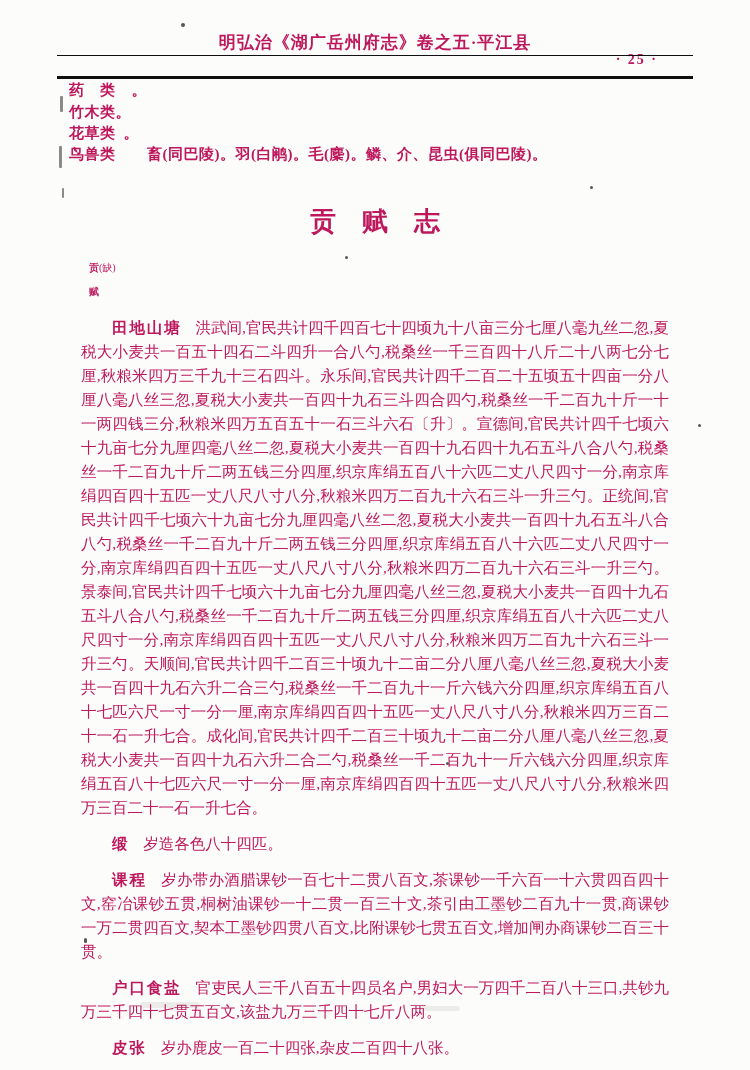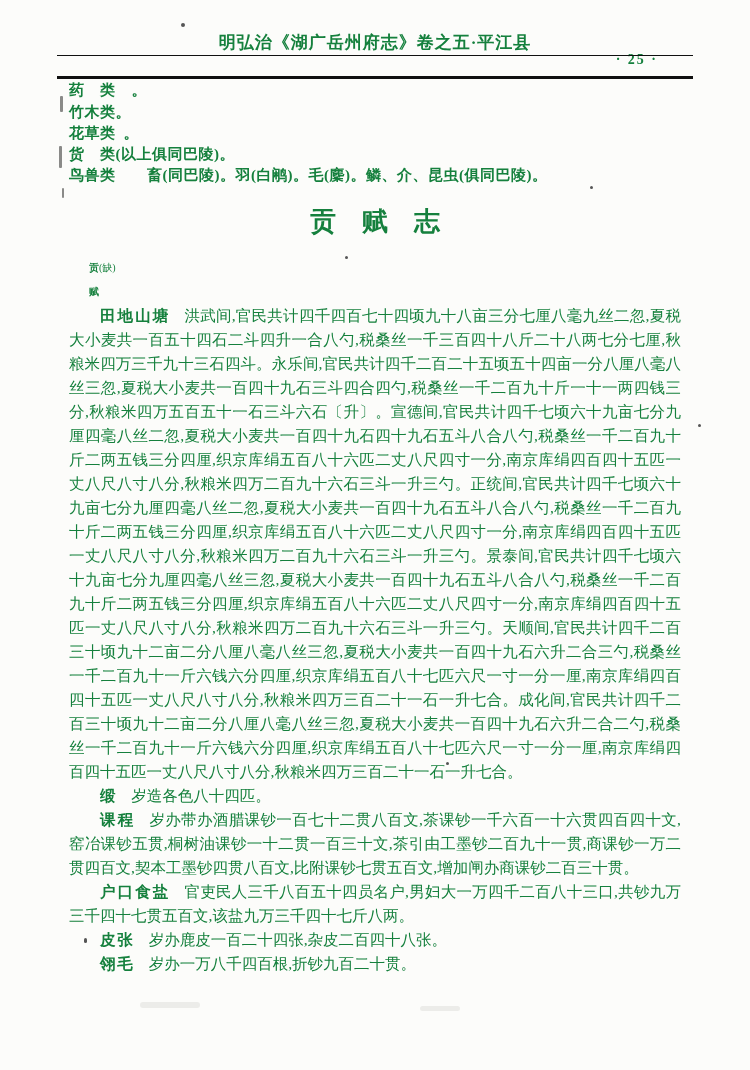--- a/index.html
+++ b/index.html
@@ -1,21 +1,21 @@
 <!DOCTYPE html>
 <html lang="zh"><head>
 <meta charset="utf-8">
 <style>
   html,body{margin:0;padding:0;background:#e8e8e6;}
   .page{
     position:relative;
     width:750px;height:1070px;
     margin:0 auto;
     background:#fcfcfa;
-    color:#15803d;
+    color:#be185d;
     font-family:"Liberation Serif","DejaVu Serif",serif;
     overflow:hidden;
   }
   
   .header-title{
     position:absolute;top:31px;left:0;right:0;
     text-align:center;
     font-size:17px;font-weight:700;
     letter-spacing:1px;
   }
@@ -37,21 +37,21 @@
     position:absolute;top:204px;left:0;right:0;
     margin:0;text-align:center;
     font-size:26px;font-weight:700;
     letter-spacing:1em;text-indent:1em;
   }
   .subitems{position:absolute;top:256px;left:0;right:0;}
   .subitems p{margin:0;font-size:10px;line-height:24px;text-indent:2em;}
   .subitems .lead{font-weight:700;}
   .entries{position:absolute;top:304px;left:0;right:0;}
   .entries p{
-    margin:0;font-size:15.5px;line-height:24px;
+    margin:12px;font-size:15.5px;line-height:24px;
     text-indent:2em;text-align:justify;text-justify:inter-ideograph;
   }
   .entries .lead{font-weight:700;letter-spacing:.12em;margin-right:.9em;}
   
   .speck{position:absolute;background:#555;border-radius:50%;}
   .dash{position:absolute;background:#8a8a88;border-radius:1px;}
   .smudge{position:absolute;background:rgba(120,120,115,.12);border-radius:4px;}
 </style>
 </head>
 <body>
@@ -61,21 +61,20 @@
   <div class="header-title">明弘治《湖广岳州府志》卷之五·平江县</div>
   <div class="page-number">· 25 ·</div>
   <div class="rule rule-thin"></div>
   <div class="rule rule-thick"></div>
 
   <div class="content">
     <div class="categories" id="categories">
         <p><b class="lead" style="margin-right: 16px; font-family: Liberation Mono, monospace;">药　类</b><span>。</span></p>
         <p><b class="lead" style="margin-right: 0px;">竹木类</b><span>。</span></p>
         <p><b class="lead" style="margin-right: 8px;">花草类</b><span>。</span></p>
-        <p><b class="lead" style="margin-right: 0px;">货　类</b><span>(以上俱同巴陵)。</span></p>
         <p><b class="lead" style="margin-right: 16px; text-align: right;">鸟兽类</b><span>　畜(同巴陵)。羽(白鹇)。毛(麇)。鳞、介、昆虫(俱同巴陵)。</span></p>
       </div>
     <h1 class="section-title">贡赋志</h1>
     <div class="subitems" id="subitems">
         <p><b class="lead">贡</b><span>(缺)</span></p>
         <p><b class="lead">赋</b><span></span></p>
       </div>
     <div class="entries" id="entries">
         <p><b class="lead">田地山塘</b><span>洪武间,官民共计四千四百七十四顷九十八亩三分七厘八毫九丝二忽,夏税大小麦共一百五十四石二斗四升一合八勺,税桑丝一千三百四十八斤二十八两七分七厘,秋粮米四万三千九十三石四斗。永乐间,官民共计四千二百二十五顷五十四亩一分八厘八毫八丝三忽,夏税大小麦共一百四十九石三斗四合四勺,税桑丝一千二百九十斤一十一两四钱三分,秋粮米四万五百五十一石三斗六石〔升〕。宣德间,官民共计四千七顷六十九亩七分九厘四毫八丝二忽,夏税大小麦共一百四十九石四十九石五斗八合八勺,税桑丝一千二百九十斤二两五钱三分四厘,织京库绢五百八十六匹二丈八尺四寸一分,南京库绢四百四十五匹一丈八尺八寸八分,秋粮米四万二百九十六石三斗一升三勺。正统间,官民共计四千七顷六十九亩七分九厘四毫八丝二忽,夏税大小麦共一百四十九石五斗八合八勺,税桑丝一千二百九十斤二两五钱三分四厘,织京库绢五百八十六匹二丈八尺四寸一分,南京库绢四百四十五匹一丈八尺八寸八分,秋粮米四万二百九十六石三斗一升三勺。景泰间,官民共计四千七顷六十九亩七分九厘四毫八丝三忽,夏税大小麦共一百四十九石五斗八合八勺,税桑丝一千二百九十斤二两五钱三分四厘,织京库绢五百八十六匹二丈八尺四寸一分,南京库绢四百四十五匹一丈八尺八寸八分,秋粮米四万二百九十六石三斗一升三勺。天顺间,官民共计四千二百三十顷九十二亩二分八厘八毫八丝三忽,夏税大小麦共一百四十九石六升二合三勺,税桑丝一千二百九十一斤六钱六分四厘,织京库绢五百八十七匹六尺一寸一分一厘,南京库绢四百四十五匹一丈八尺八寸八分,秋粮米四万三百二十一石一升七合。成化间,官民共计四千二百三十顷九十二亩二分八厘八毫八丝三忽,夏税大小麦共一百四十九石六升二合二勺,税桑丝一千二百九十一斤六钱六分四厘,织京库绢五百八十七匹六尺一寸一分一厘,南京库绢四百四十五匹一丈八尺八寸八分,秋粮米四万三百二十一石一升七合。</span></p>
         <p><b class="lead">缎</b><span>岁造各色八十四匹。</span></p>

